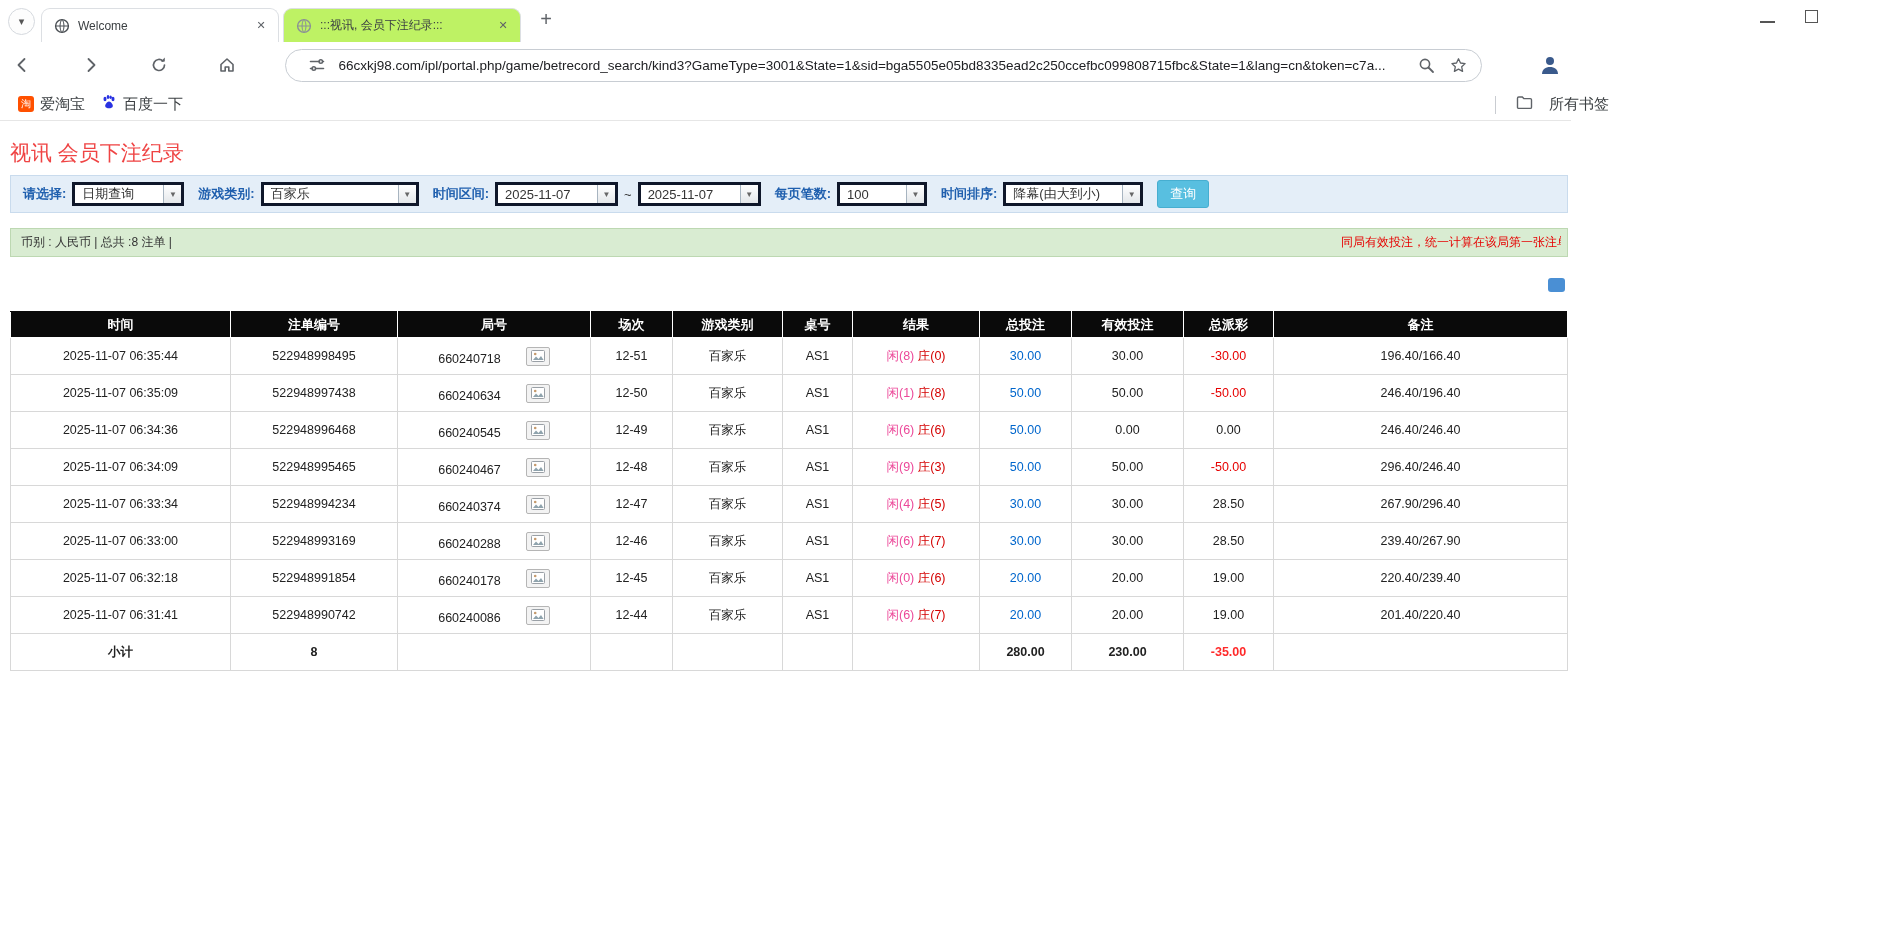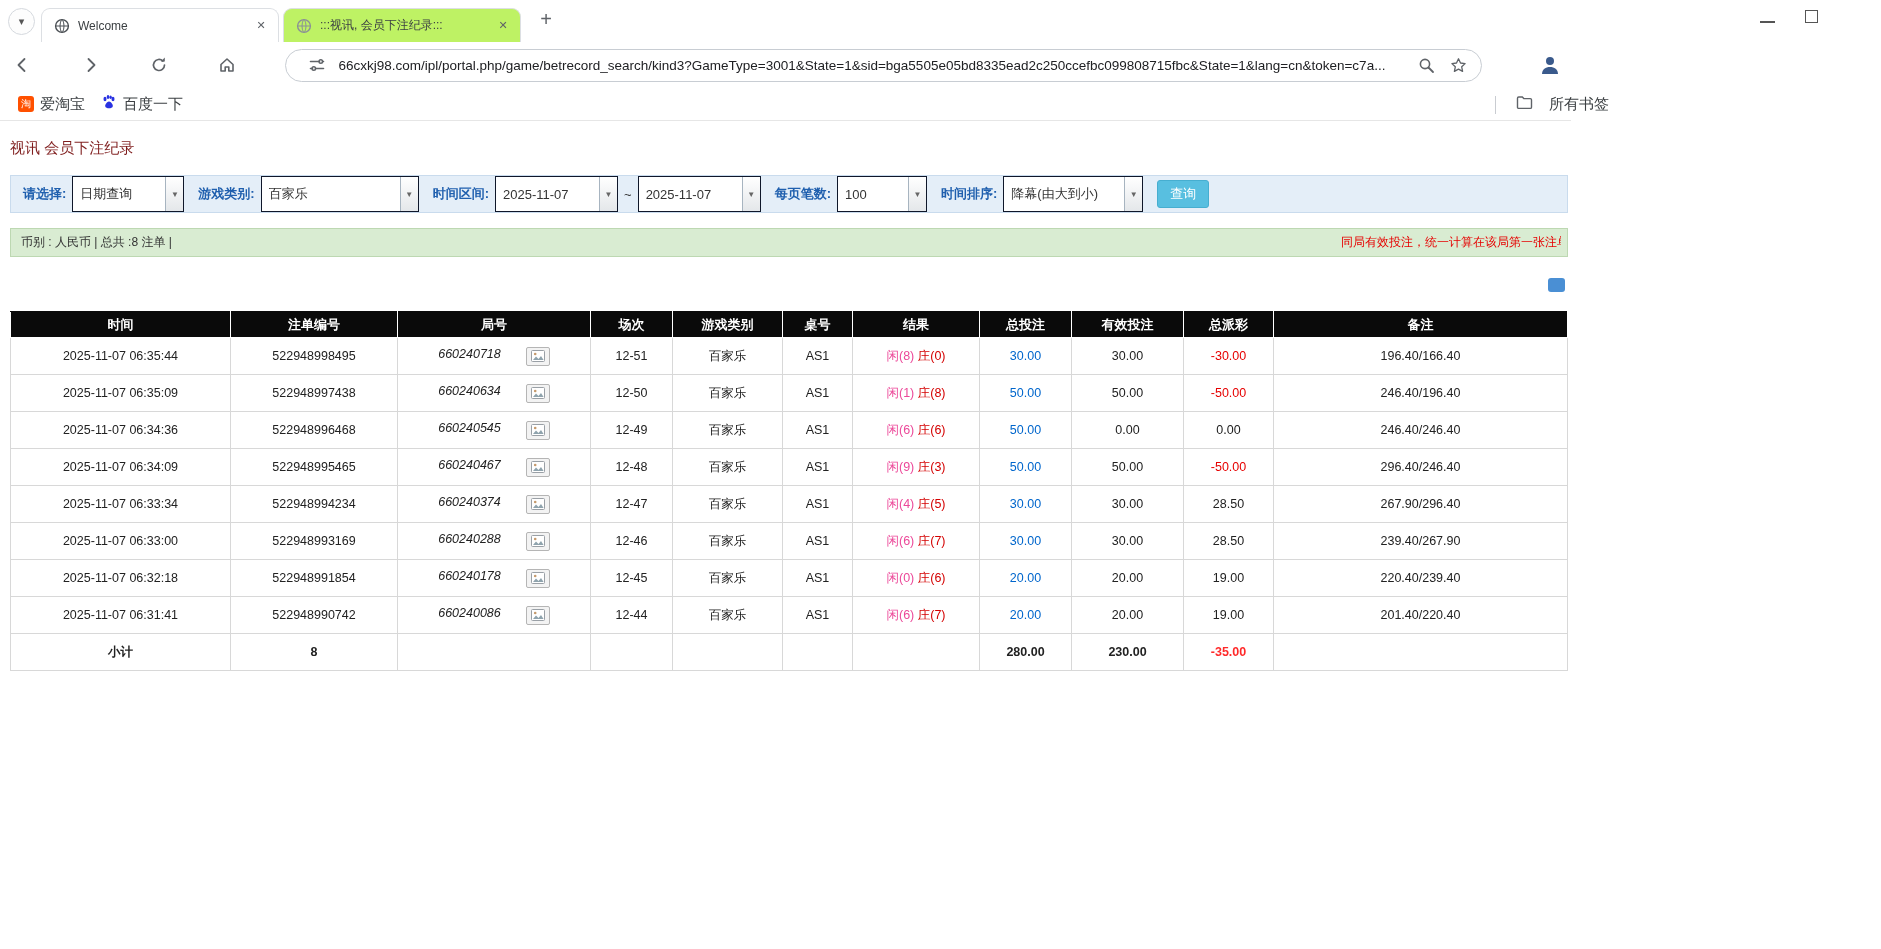--- a/index.html
+++ b/index.html
@@ -34,41 +34,41 @@
   
   .bookmarks { height:33px; display:flex; align-items:center; padding:0 10px; border-bottom:1px solid #e6e6e6; position:relative; }
   .bm-item { display:flex; align-items:center; gap:6px; padding:3px 8px; border-radius:6px; cursor:pointer; }
   .bm-label { font-size:15px; color:#3c4043; white-space:nowrap; }
   .bm-right { position:absolute; left:1495px; top:0; height:33px; display:flex; align-items:center; gap:16px; }
   .bm-divider { width:1px; height:18px; background:#c9ccd1; margin-right:4px; }
   .tao-ic { width:16px; height:16px; background:#ff5000; border-radius:3px; color:#fff; font-size:10px; display:flex; align-items:center; justify-content:center; }
 
   
   .page { position:relative; width:1571px; height:753px; background:#fff; }
-  .page-title { position:absolute; left:10px; top:18px; font-size:15px; color:#7f1d1d; font-weight:400; }
+  .page-title { position:absolute; left:10px; top:18px; font-size:21px; color:#ef4444; font-weight:400; }
 
   .filterbar { position:absolute; left:10px; top:54px; width:1558px; height:38px; background:#e4eef8; border:1px solid #c9dbed; display:flex; align-items:center; padding-left:12px; }
   .f-label { font-size:13px; font-weight:bold; color:#1f5fae; margin:0 6px 0 14px; white-space:nowrap; }
   .f-label.first { margin-left:0; }
-  .combo { display:flex; align-items:stretch; background:#fff; border:1px solid #0f172a; height:36px; cursor:pointer;gap:20px; }
+  .combo { display:flex; align-items:stretch; background:#fff; border:3px solid #0f172a; height:24px; cursor:pointer;gap:20px; }
   .combo-text { padding:0 7px; font-size:13px; color:#333; display:flex; align-items:center; flex:1; white-space:nowrap; overflow:hidden; }
   .combo-arrow { width:18px; border-left:1px solid #a7b4c0; background:linear-gradient(#ffffff,#e4e7ea); color:#666; font-size:8px; display:flex; align-items:center; justify-content:center; flex:none; }
   .tilde { font-size:13px; color:#333; margin:0 6px; }
   .btn-search { margin-left:14px; background:#58bfe0; color:#fff; border:1px solid #46aed0; border-radius:3px; font-size:13px; padding:4px 12px; cursor:pointer; }
 
   .infobar { position:absolute; left:10px; top:107px; width:1558px; height:29px; background:#d9ecd2; border:1px solid #bdd8b2; display:flex; align-items:center; justify-content:space-between; padding:0 6px 0 10px; overflow:hidden; }
   .info-left { font-size:12px; color:#333; white-space:nowrap; }
   .info-right { font-size:12px; color:#e60000; white-space:nowrap; overflow:hidden; max-width:220px; }
 
   .scroll-indicator { position:absolute; left:1548px; top:157px; width:17px; height:14px; background:#4a8fd4; border-radius:3px; }
 
   .bet-table { position:absolute; left:10px; top:190px; width:1558px; border-collapse:collapse; table-layout:fixed; }
   .bet-table thead th { background:#0a0a0a; color:#fff; font-size:13px; font-weight:bold; height:26px; border:1px solid #fff; border-top:1px solid #0a0a0a; text-align:center; }
   .bet-table tbody td { background:#fff; border:1px solid #d8d8d8; height:37px; font-size:12.5px; color:#222; text-align:center; padding:0 4px; }
-  .round-wrap { display:inline-flex; align-items:flex-start; gap:25px;font-style:italic; }
+  .round-wrap { display:inline-flex; align-items:flex-end; gap:25px; }
   .round-btn { display:inline-flex; align-items:center; justify-content:center; width:24px; height:19px; background:#f3f3f3; border:1px solid #b5b5b5; border-radius:2px; cursor:pointer; }
   .res-player { color:#ec4899; }
   .res-banker { color:#d40000; }
   .link-blue { color:#0066cc; cursor:pointer; }
   td.payout.neg { color:#e60000; }
   .sum-row td { background:#898989; color:#fff; font-weight:bold; font-size:12.5px; height:27px; border:1px solid #c9c9c9; }
   .sum-row td.payout.neg { color:#ff2a2a; }
 </style>
 </head>
 <body>

